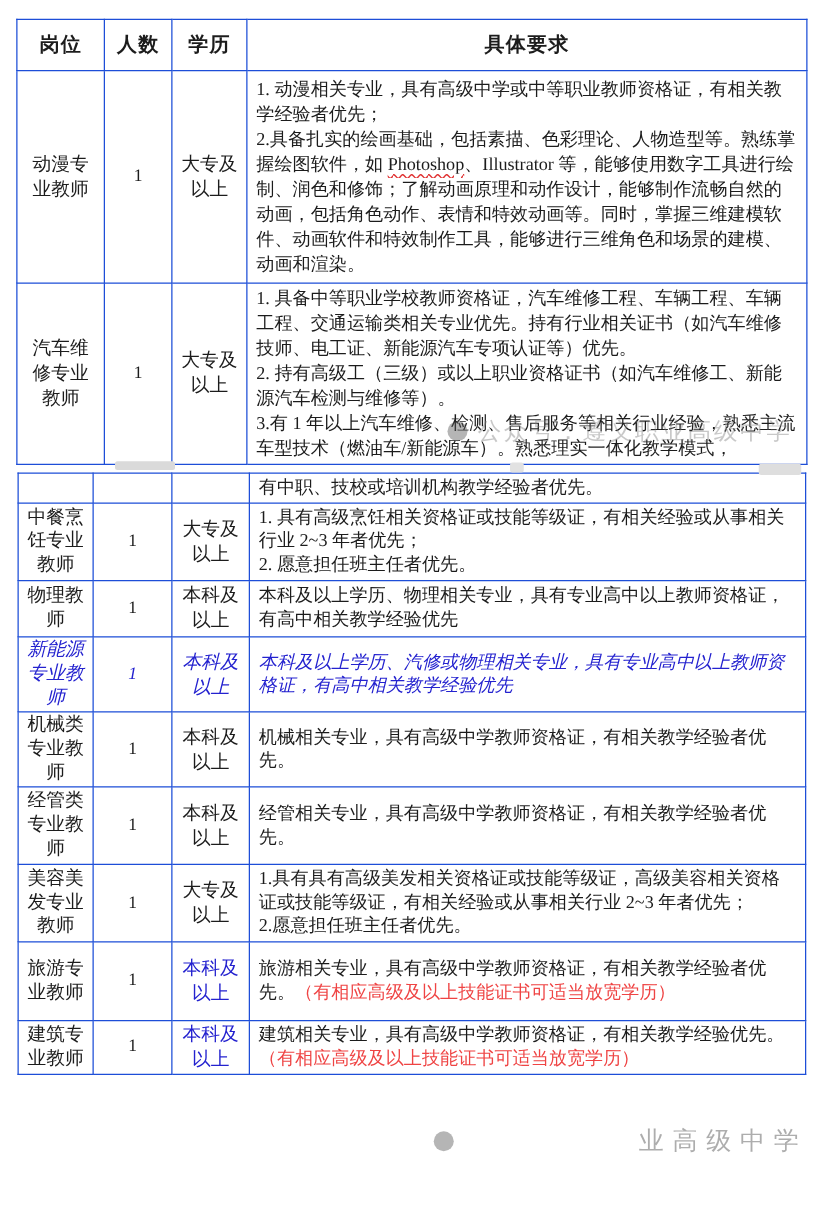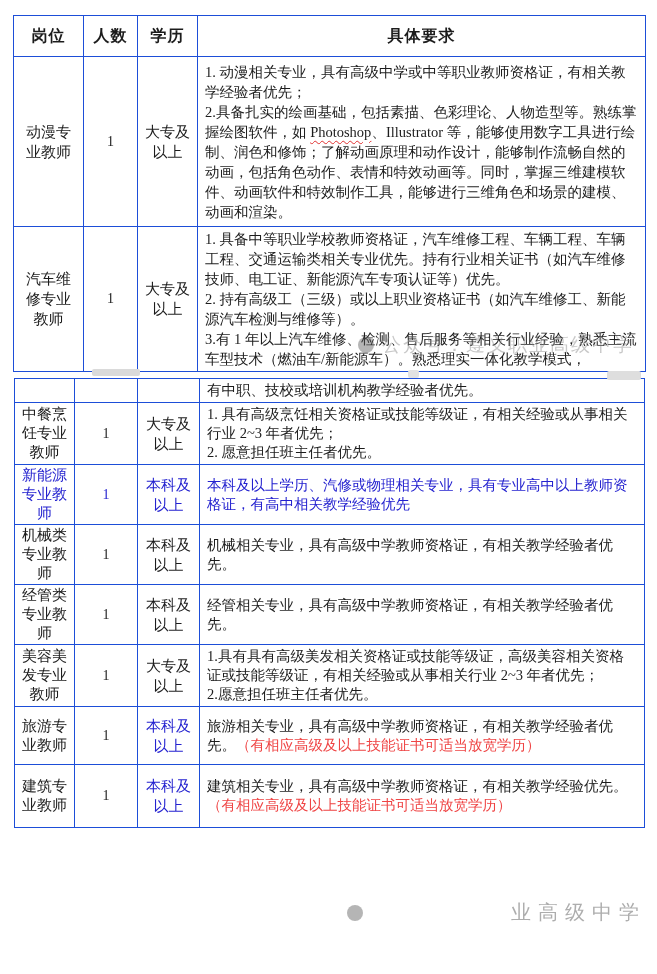--- a/index.html
+++ b/index.html
@@ -42,21 +42,21 @@
   #table2 td.c-req{line-height:19px;}
   #table2 td.c-name{line-height:19px;}
   .para{margin:0;}
 
   
   #table1 tbody tr:nth-child(1){height:170px;}
   #table1 tbody tr:nth-child(2){height:143px;}
   #table2 tbody tr:nth-child(1){height:22px;margin-left:20px;}
   #table2 tbody tr:nth-child(2){height:57px;}
   #table2 tbody tr:nth-child(3){height:45px;}
-  #table2 tbody tr:nth-child(4){height:60px;}
+  #table2 tbody tr:nth-child(4){height:60px;font-style:italic;}
   #table2 tbody tr:nth-child(5){height:58px;}
   #table2 tbody tr:nth-child(6){height:62px;}
   #table2 tbody tr:nth-child(7){height:58px;}
   #table2 tbody tr:nth-child(8){height:63px;}
   #table2 tbody tr:nth-child(9){height:40px;margin-top:30px;}
   #table2 tbody tr:nth-child(10){height:39px;}
   #table2 tbody tr:nth-child(11){height:60px;}
 
   
   .row-blue td, .blue{color:#2422cf;}
@@ -156,20 +156,28 @@
         </tr>
         <tr>
           <td class="c-name">中餐烹饪专业教师</td>
           <td class="c-count">1</td>
           <td class="c-edu">大专及以上</td>
           <td class="c-req">
             <div class="para"><span>1. 具有高级烹饪相关资格证或技能等级证，有相关经验或从事相关行业 2~3 年者优先；</span></div>
             <div class="para"><span>2. 愿意担任班主任者优先。</span></div>
           </td>
         </tr>
+        <tr>
+          <td class="c-name">物理教师</td>
+          <td class="c-count">1</td>
+          <td class="c-edu">本科及以上</td>
+          <td class="c-req">
+            <div class="para"><span>本科及以上学历、物理相关专业，具有专业高中以上教师资格证，有高中相关教学经验优先</span></div>
+          </td>
+        </tr>
         <tr class="row-blue">
           <td class="c-name">新能源专业教师</td>
           <td class="c-count">1</td>
           <td class="c-edu">本科及以上</td>
           <td class="c-req">
             <div class="para"><span>本科及以上学历、汽修或物理相关专业，具有专业高中以上教师资格证，有高中相关教学经验优先</span></div>
           </td>
         </tr>
         <tr>
           <td class="c-name">机械类专业教师</td>

